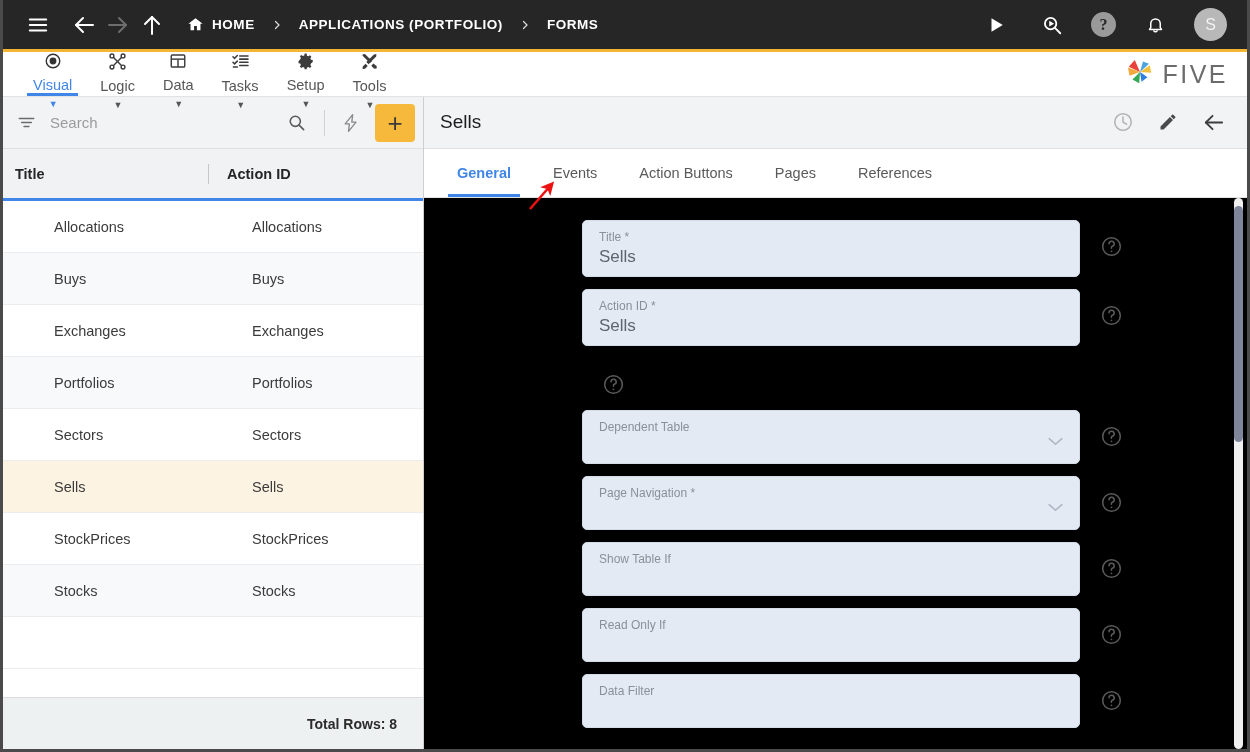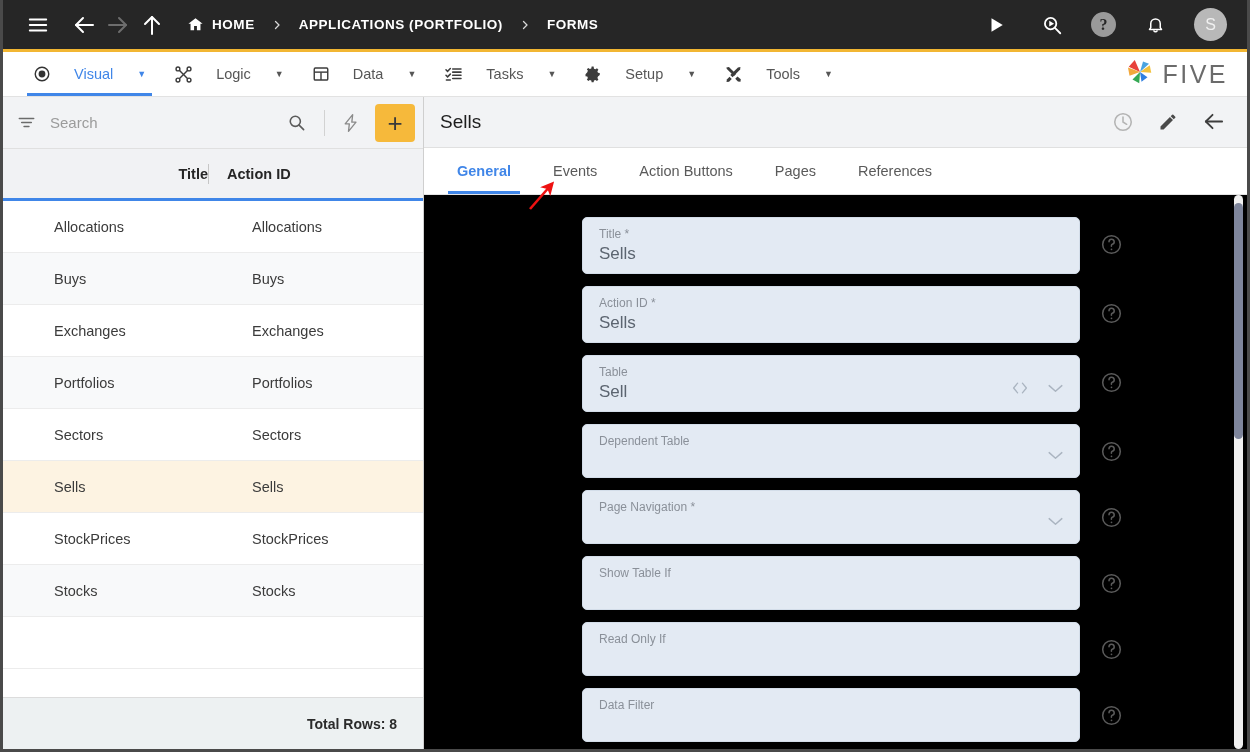--- a/index.html
+++ b/index.html
@@ -78,26 +78,27 @@
   .menubar {
     height: 45px;
     background: #ffffff;
     display: flex;
     align-items: stretch;
     padding-left: 16px;
     border-bottom: 1px solid #e2e2e2;
     position: relative;
   }
   .menu-item {
-    display: flex; align-items: center; gap: 23px;
+    display: flex; align-items: center; gap: 7px;
     padding: 0 14px;
     font-size: 14.5px;
     color: #565656;
     position: relative;
     white-space: nowrap;
+    flex-direction: column;
   }
   .menu-item .mlabel { font-weight: 400; }
   .menu-item .caret { font-size: 9px; line-height: 1; margin-left: 1px; }
   .menu-item.active .mlabel { color: #4086e8; }
   .menu-item.active .micon { color: #333333; }
   .menu-item.active .caret { color: #4086e8; }
   .menu-item.active::after {
     content: "";
     position: absolute;
     left: 8px; right: 8px; bottom: 0;
@@ -162,21 +163,21 @@
 
   .grid-head {
     height: 52px;
     background: #f1f2f4;
     display: flex; align-items: center;
     border-bottom: 3px solid #4086e8;
     font-size: 14.5px;
     font-weight: 700;
     color: #262626;
   }
-  .col-title { width: 205px; flex: 0 0 205px; padding-left: 28px; text-align: right; }
+  .col-title { width: 205px; flex: 0 0 205px; padding-left: 12px; }
   .col-sep { width: 1px; height: 20px; background: #c6c6c6; }
   .col-action { flex: 1 1 auto; padding-left: 18px; }
 
   .grid-body { flex: 1 1 auto; overflow: hidden; }
   .row {
     height: 52px;
     display: flex; align-items: center;
     border-bottom: 1px solid #ececec;
     font-size: 14.5px;
     color: #3b3b3b;
@@ -644,37 +645,20 @@
             <span class="help-ico">
               <svg width="23" height="23" viewBox="0 0 24 24" fill="none" stroke="currentColor" stroke-width="1.6">
                   <circle cx="12" cy="12" r="9.2"></circle>
                   <path d="M9.4 9.2a2.7 2.7 0 1 1 3.4 2.6c-.6.2-.9.7-.9 1.4v.5" stroke-linecap="round"></path>
                   <circle cx="12" cy="17" r="0.9" fill="currentColor" stroke="none"></circle>
                 </svg>
             </span>
           </div>
 
           <div class="field-row">
-            <div class="field">
-              <span class="f-label">Table</span>
-              <span class="f-value">Sell</span>
-              <span class="f-icons">
-                <span>
-                  <svg width="20" height="16" viewBox="0 0 24 20" fill="none" stroke="currentColor" stroke-width="1.6" stroke-linecap="round" stroke-linejoin="round">
-                      <polyline points="9,4 4,10 9,16"></polyline>
-                      <polyline points="15,4 20,10 15,16"></polyline>
-                    </svg>
-                </span>
-                <span>
-                  <svg width="19" height="14" viewBox="0 0 24 16" fill="none" stroke="currentColor" stroke-width="1.8" stroke-linecap="round" stroke-linejoin="round">
-                      <polyline points="4,5 12,12 20,5"></polyline>
-                    </svg>
-                </span>
-              </span>
-            </div>
             <span class="help-ico">
               <svg width="23" height="23" viewBox="0 0 24 24" fill="none" stroke="currentColor" stroke-width="1.6">
                   <circle cx="12" cy="12" r="9.2"></circle>
                   <path d="M9.4 9.2a2.7 2.7 0 1 1 3.4 2.6c-.6.2-.9.7-.9 1.4v.5" stroke-linecap="round"></path>
                   <circle cx="12" cy="17" r="0.9" fill="currentColor" stroke="none"></circle>
                 </svg>
             </span>
           </div>
 
           <div class="field-row">

